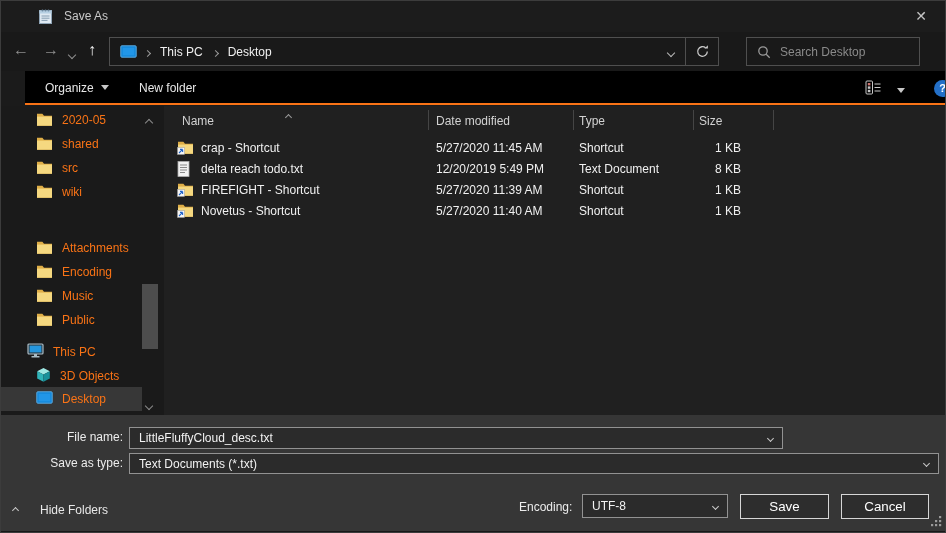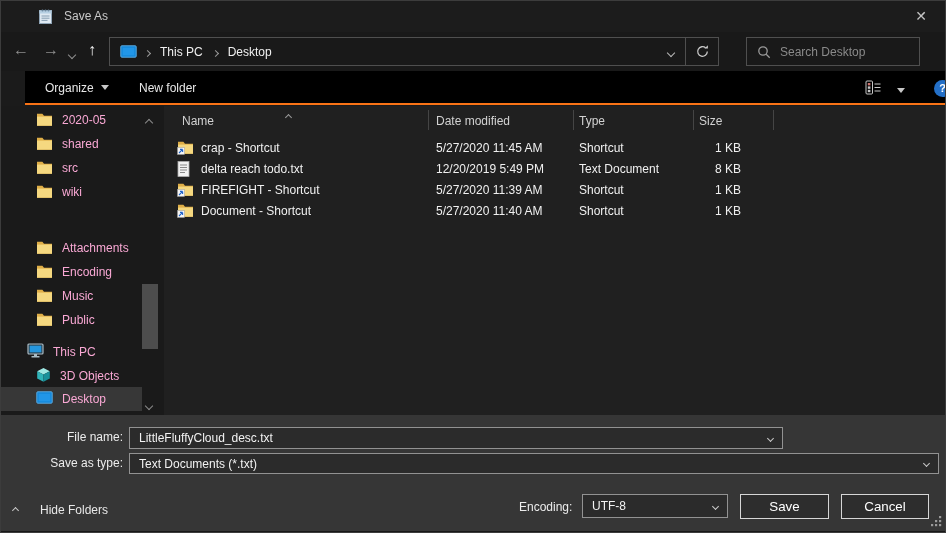--- a/index.html
+++ b/index.html
@@ -48,21 +48,21 @@
     border-left: 4px solid transparent; border-right: 4px solid transparent; border-top: 5px solid #c8c8c8; }
   .newfolder { position: absolute; left: 114px; top: 10px; color: #e8e8e8; }
   .view-btn { position: absolute; left: 840px; top: 9px; }
   .view-chev { position: absolute; left: 872px; top: 13px; }
   .view-chev .tri-down { margin: 0; }
   .help-btn { position: absolute; left: 909px; top: 9px; width: 17px; height: 17px; border-radius: 50%;
     background: #2470c8; color: #fff; font-size: 11px; font-weight: bold; text-align: center; line-height: 17px; }
   
   .main { position: absolute; top: 105px; left: 0; right: 0; height: 309px; background: #202020; overflow: hidden; }
   .sidebar { position: absolute; left: 0; top: 0; width: 163px; height: 100%; background: #1a1a1a; overflow: hidden; }
-  .side-item { position: absolute; left: 0; width: 141px; height: 24px; display: flex; align-items: center; color: #f9a8d4; text-align: right; }
+  .side-item { position: absolute; left: 0; width: 141px; height: 24px; display: flex; align-items: center; color: #f97316; text-align: right; }
   .side-item .lbl { margin-left: 9px; white-space: nowrap; }
   .ind1 { padding-left: 26px; }
   .ind2 { padding-left: 35px; }
   .side-item.selected { background: #373737; }
   .sb-up { position: absolute; left: 145px; top: 9px; color: #8a8a8a; }
   .sb-thumb { position: absolute; left: 141px; top: 178px; width: 16px; height: 65px; background: #4d4d4d; }
   .sb-down { position: absolute; left: 145px; top: 292px; color: #8a8a8a; }
   .filelist { position: absolute; left: 163px; top: 0; right: 0; height: 100%; background: #202020; }
   .lheader { position: absolute; top: 0; left: 0; right: 0; height: 27px; color: #d2d2d2; }
   .lheader .hcell { position: absolute; top: 8px; }
@@ -304,21 +304,21 @@
         <span class="c-type">Shortcut</span>
         <span class="c-size">1 KB</span>
       </div>
       <div class="frow" style="top:95px">
         <span class="c-icon"><svg width="17" height="15" viewBox="0 0 17 15">
     <path d="M1 1.8 h5.4 l1.6 1.9 H16 v10 H1 z" fill="#dfae47"></path>
     <path d="M1 4.6 h15 v9.1 H1 z" fill="#f5d880"></path>
     <rect x="0.5" y="7.5" width="7" height="7" fill="#f5f5f5" stroke="#9a9a9a" stroke-width="0.5"></rect>
     <path d="M2 13 L5.6 9.4 M5.6 9.4 h-2.6 M5.6 9.4 v2.6" stroke="#1e62c9" stroke-width="1.1" fill="none"></path>
   </svg></span>
-        <span class="c-name">Document - Shortcut</span>
+        <span class="c-name">Novetus - Shortcut</span>
         <span class="c-date">5/27/2020 11:40 AM</span>
         <span class="c-type">Shortcut</span>
         <span class="c-size">1 KB</span>
       </div>
     </div>
   </div>
 
   <div class="bottompanel">
     <span class="field-label" style="top:15px">File name:</span>
     <div class="combo fn-combo">

